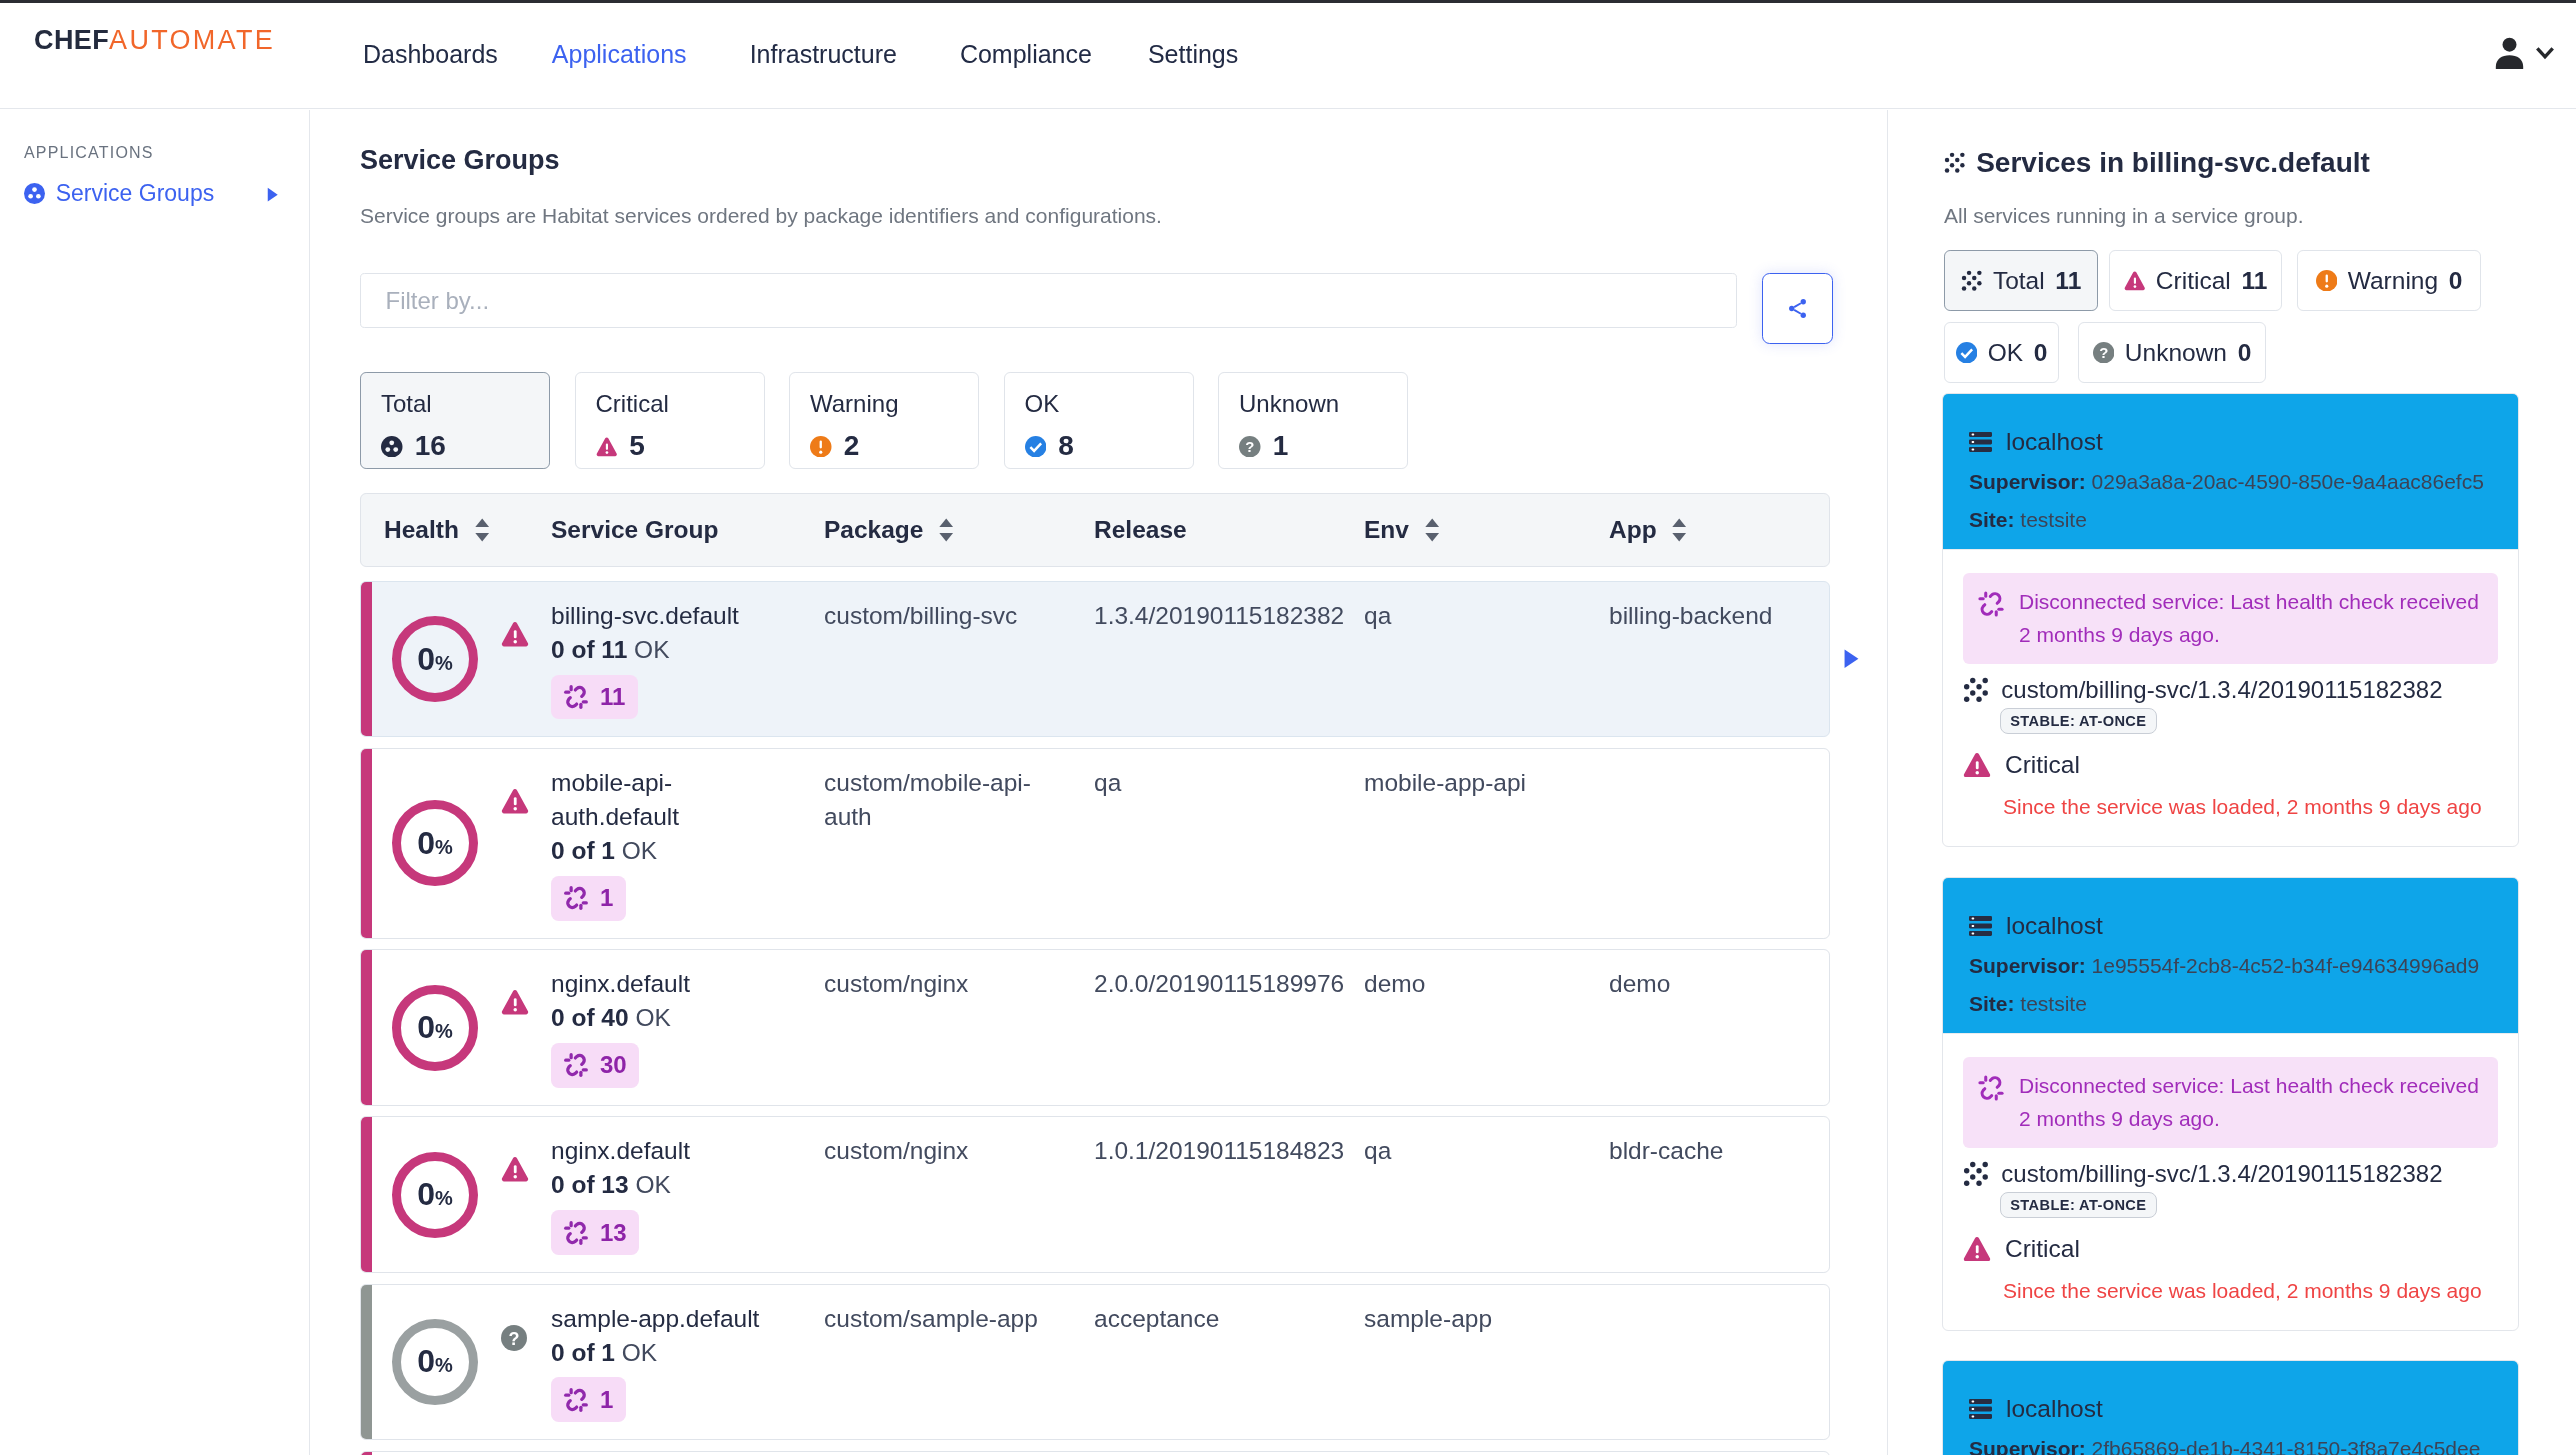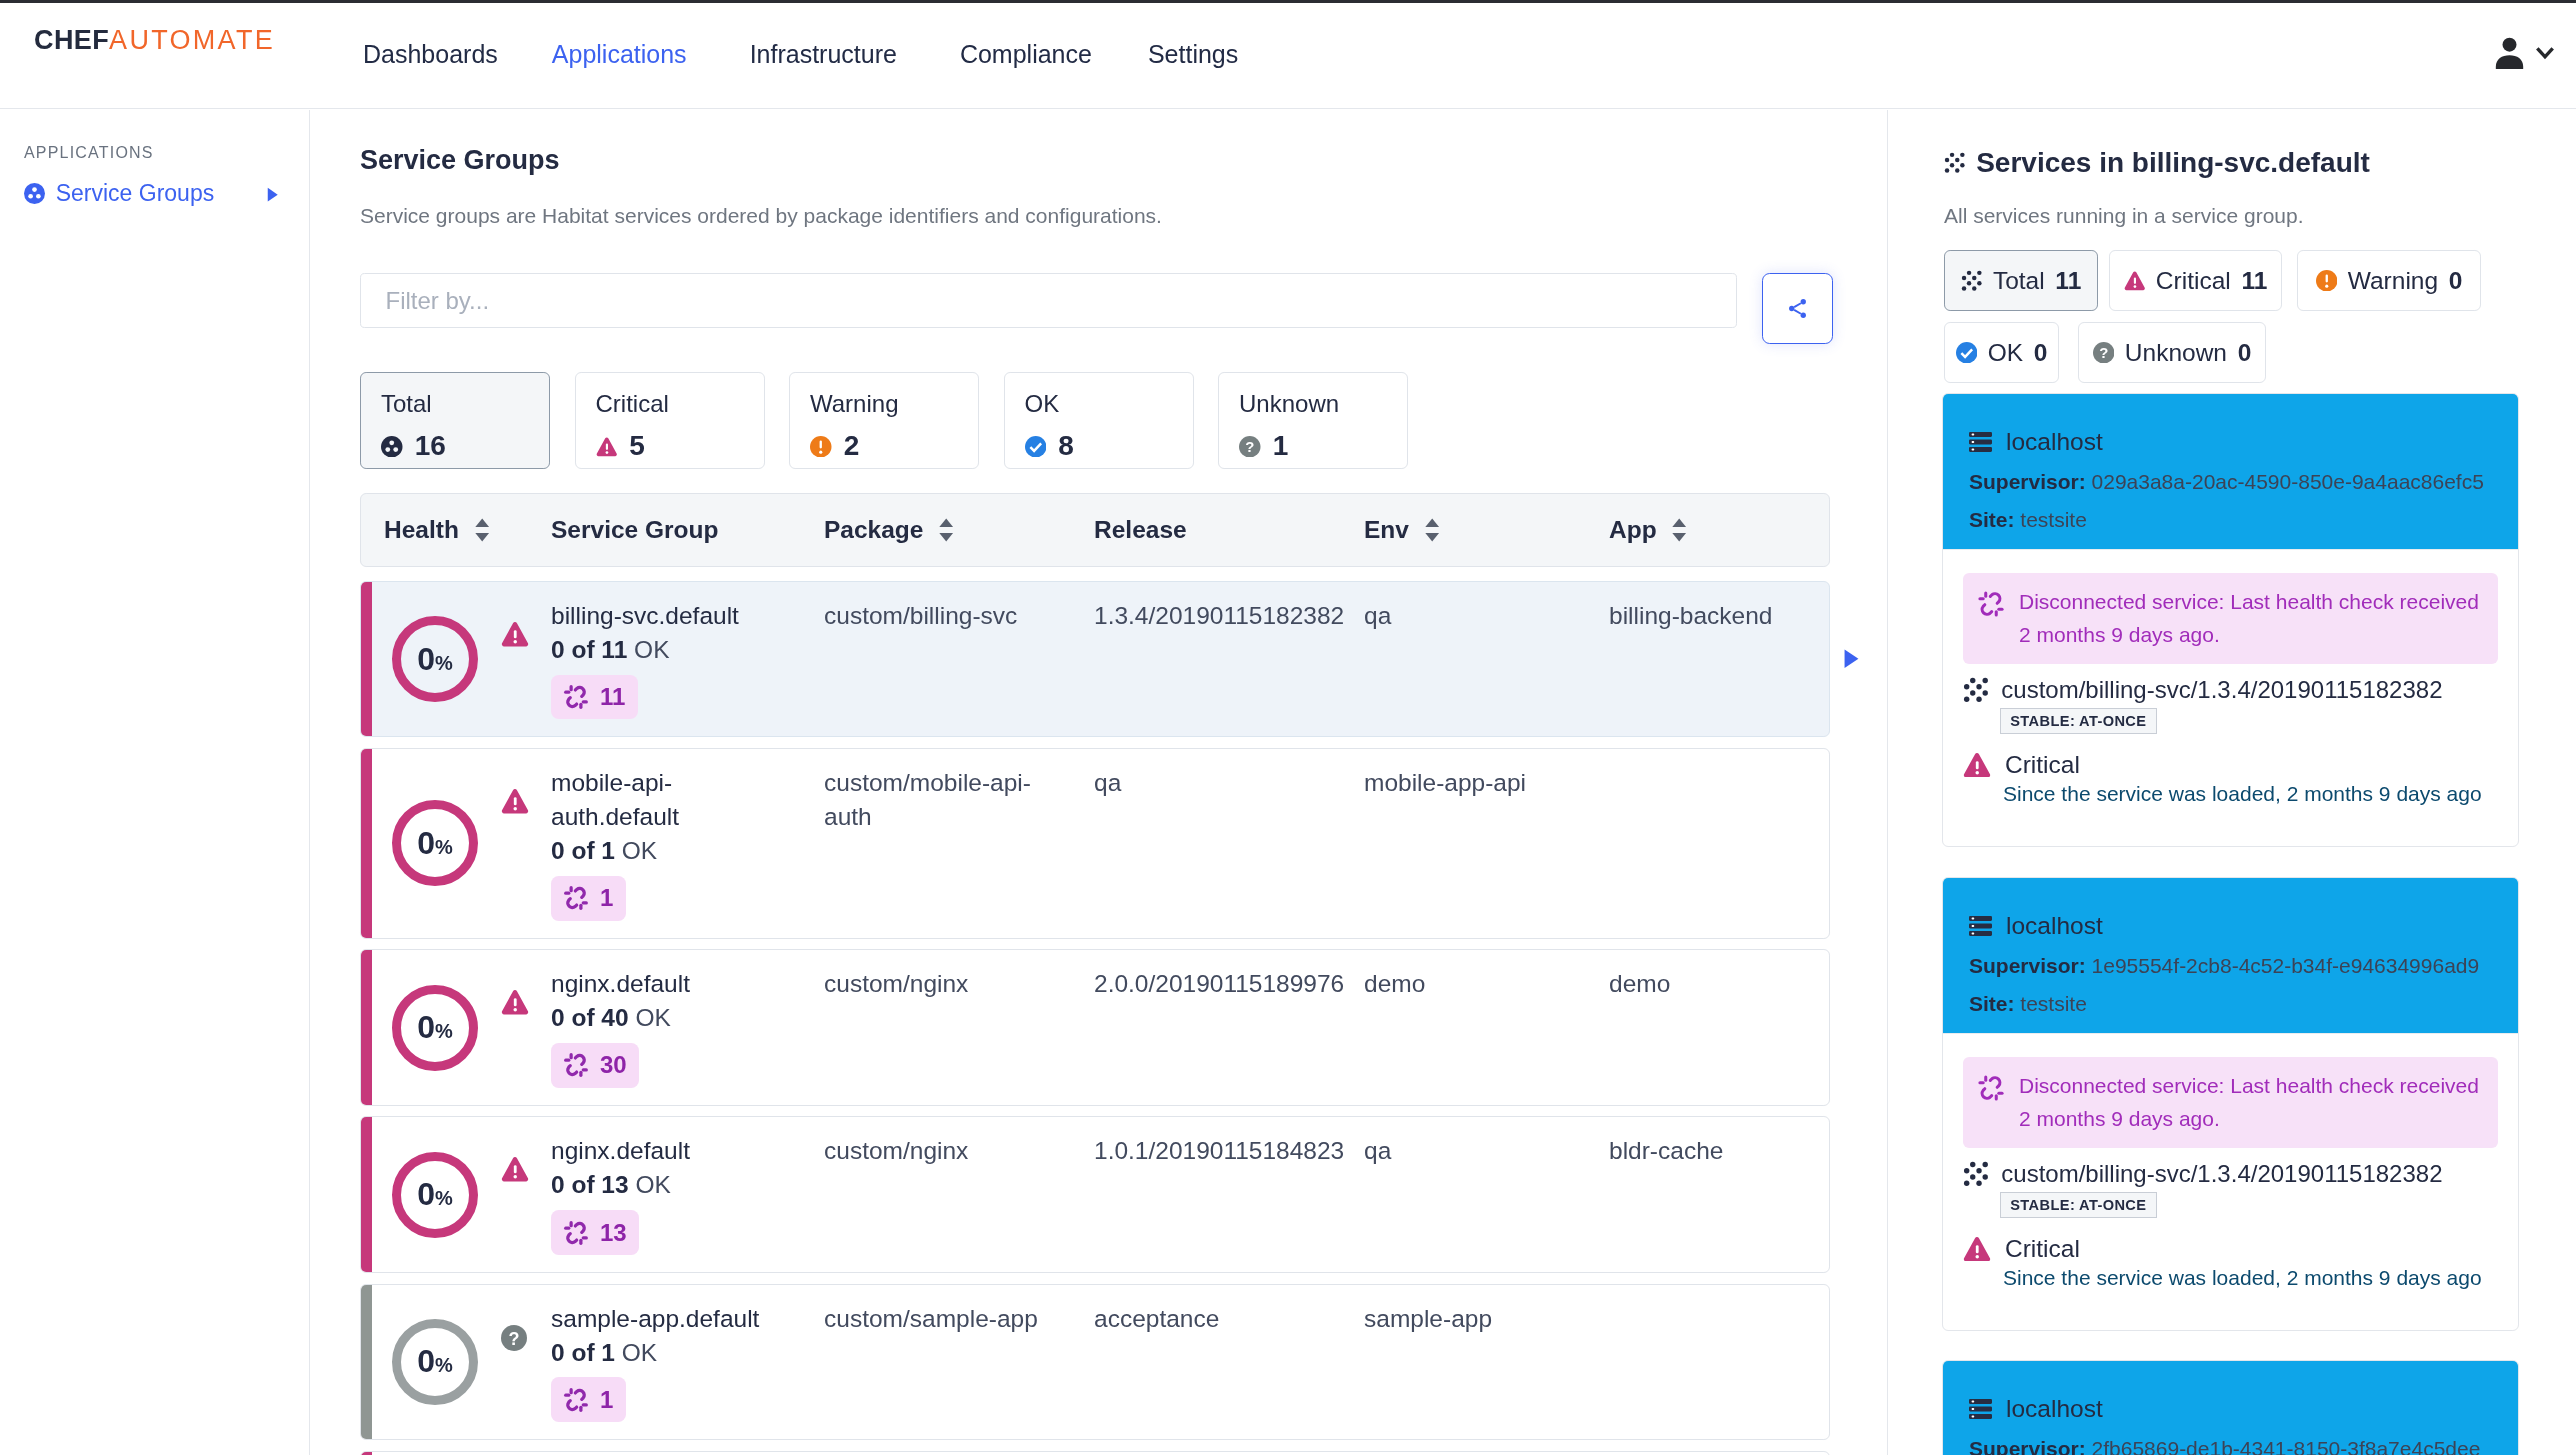--- a/index.html
+++ b/index.html
@@ -67,24 +67,24 @@
 .rcard-h { background:#0ea5e9; height:156px; padding:34px 26px 7px 26px; border-bottom:1.5px solid #e9ecef; }
 .rc-host { display:flex; align-items:center; }
 .rc-host span { font-size:24.5px; color:#242b42; margin-left:14px; }
 .rc-line { margin-top:14px; font-size:21px; white-space:nowrap; color:#3c4356; }
 .rc-line b { color:#242b42; }
 .rcard-b { padding:23px 20px 0 20px; }
 .alert { background:#f7e1f8; border-radius:6.1px; padding:12.3px 10.7px 12.3px 14px; display:flex; }
 .alert .atxt { margin-left:14px; font-size:21px; line-height:33px; white-space:nowrap; color:#a12cba; }
 .pkg { margin-top:12.3px; display:flex; align-items:center; }
 .pkg span { font-size:24px; white-space:nowrap; color:#242b42; margin-left:12.3px; }
-.tag { display:inline-block; margin:4.6px 0 0 37px; font-size:14.6px; font-weight:700; letter-spacing:0.4px; color:#242b42; background:#f4f6f8; border:1.5px solid #c9ced6; border-radius:0; padding:3.8px 9.2px; }
+.tag { display:inline-block; margin:4.6px 0 0 37px; font-size:14.6px; font-weight:700; letter-spacing:0.4px; color:#242b42; background:#f4f6f8; border:1.5px solid #c9ced6; border-radius:8px; padding:3.8px 9.2px; }
 .crit { margin-top:17px; display:flex; align-items:center; }
 .crit span { font-size:24.5px; color:#242b42; margin-left:14px; }
-.since { margin-top:3px; margin-left:40px; font-size:21px; white-space:nowrap; color:#0c4a6e; }
+.since { margin-top:16px; margin-left:40px; font-size:21px; white-space:nowrap; color:#ef4444; }
 </style>
 </head>
 <body>
 <div id="topstrip"></div>
 <header>
   <div class="logo">CHEF<span>AUTOMATE</span></div>
   <nav>
     <a style="margin-right:54px;">Dashboards</a>
     <a class="active" style="margin-right:63px;">Applications</a>
     <a style="margin-right:63px;">Infrastructure</a>

